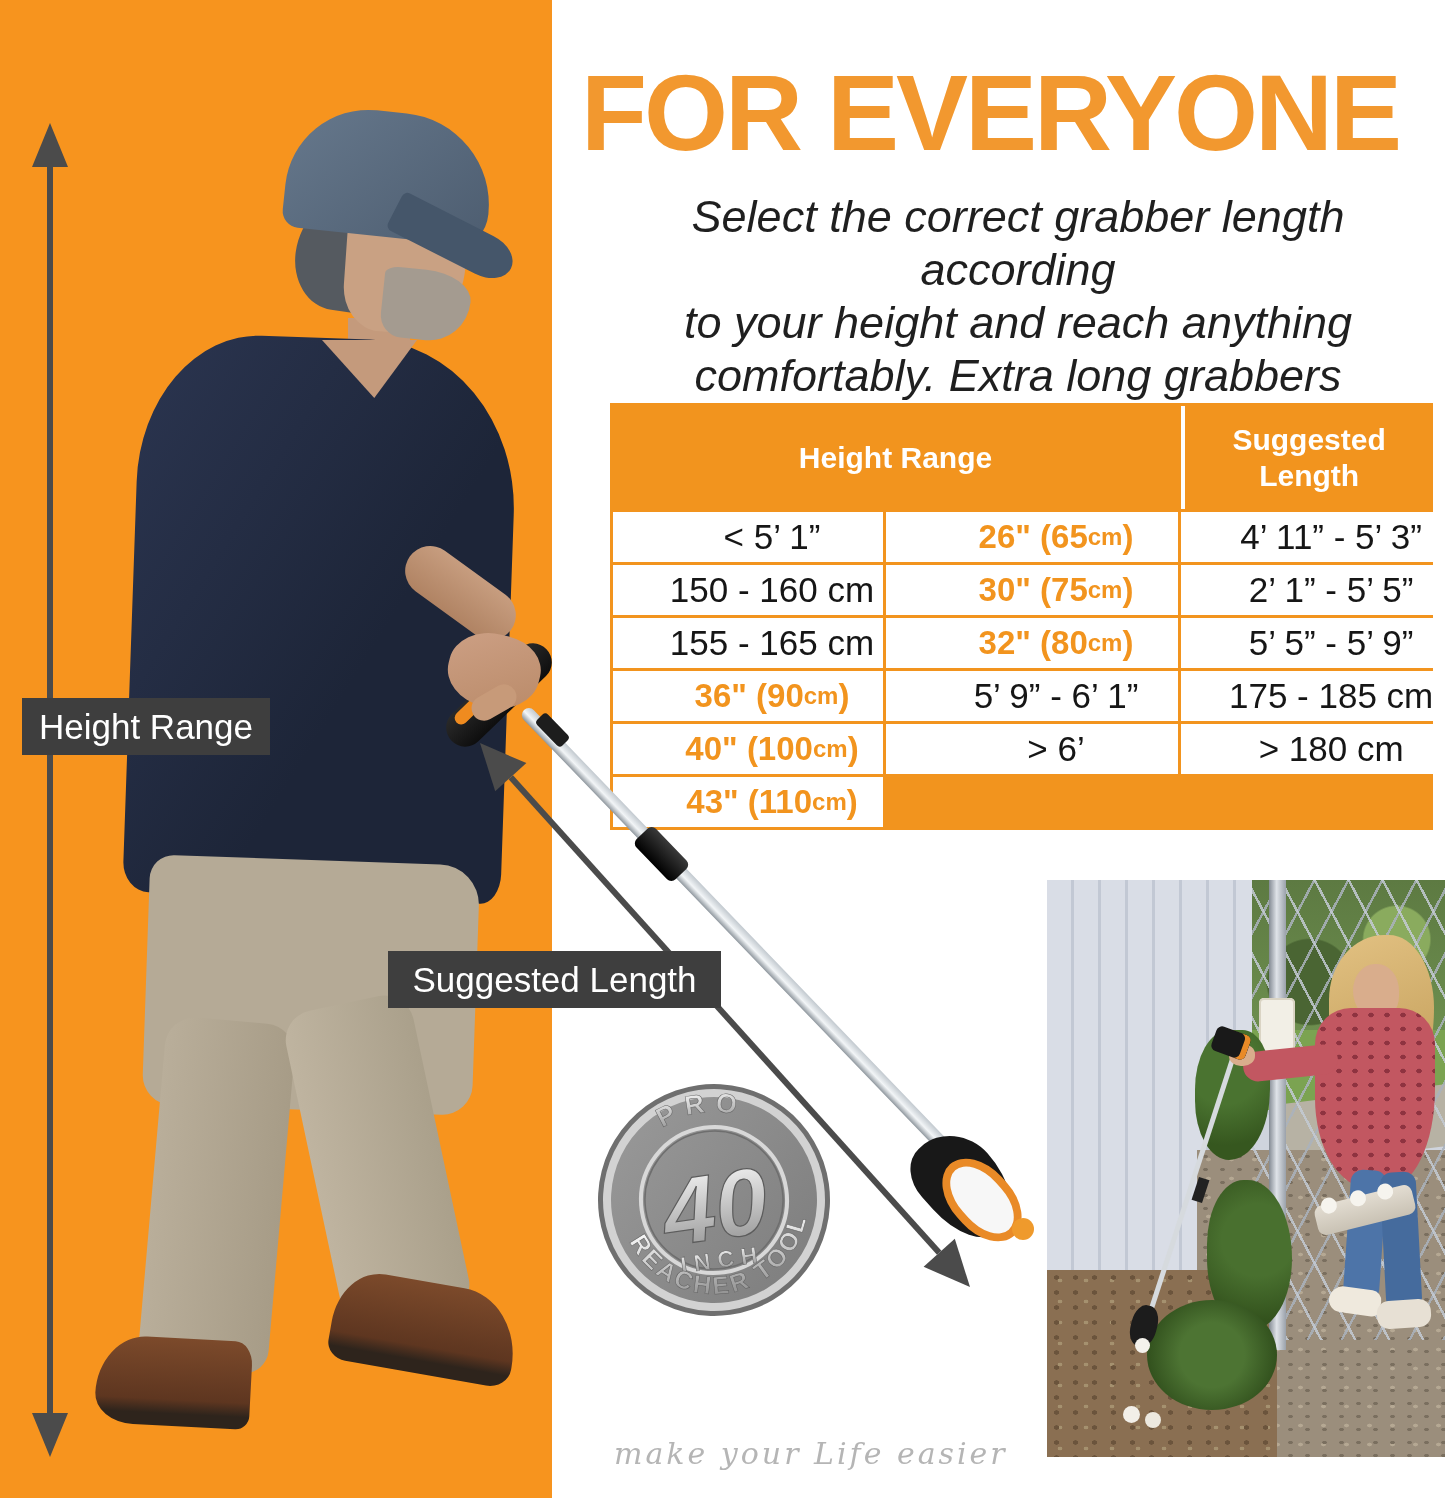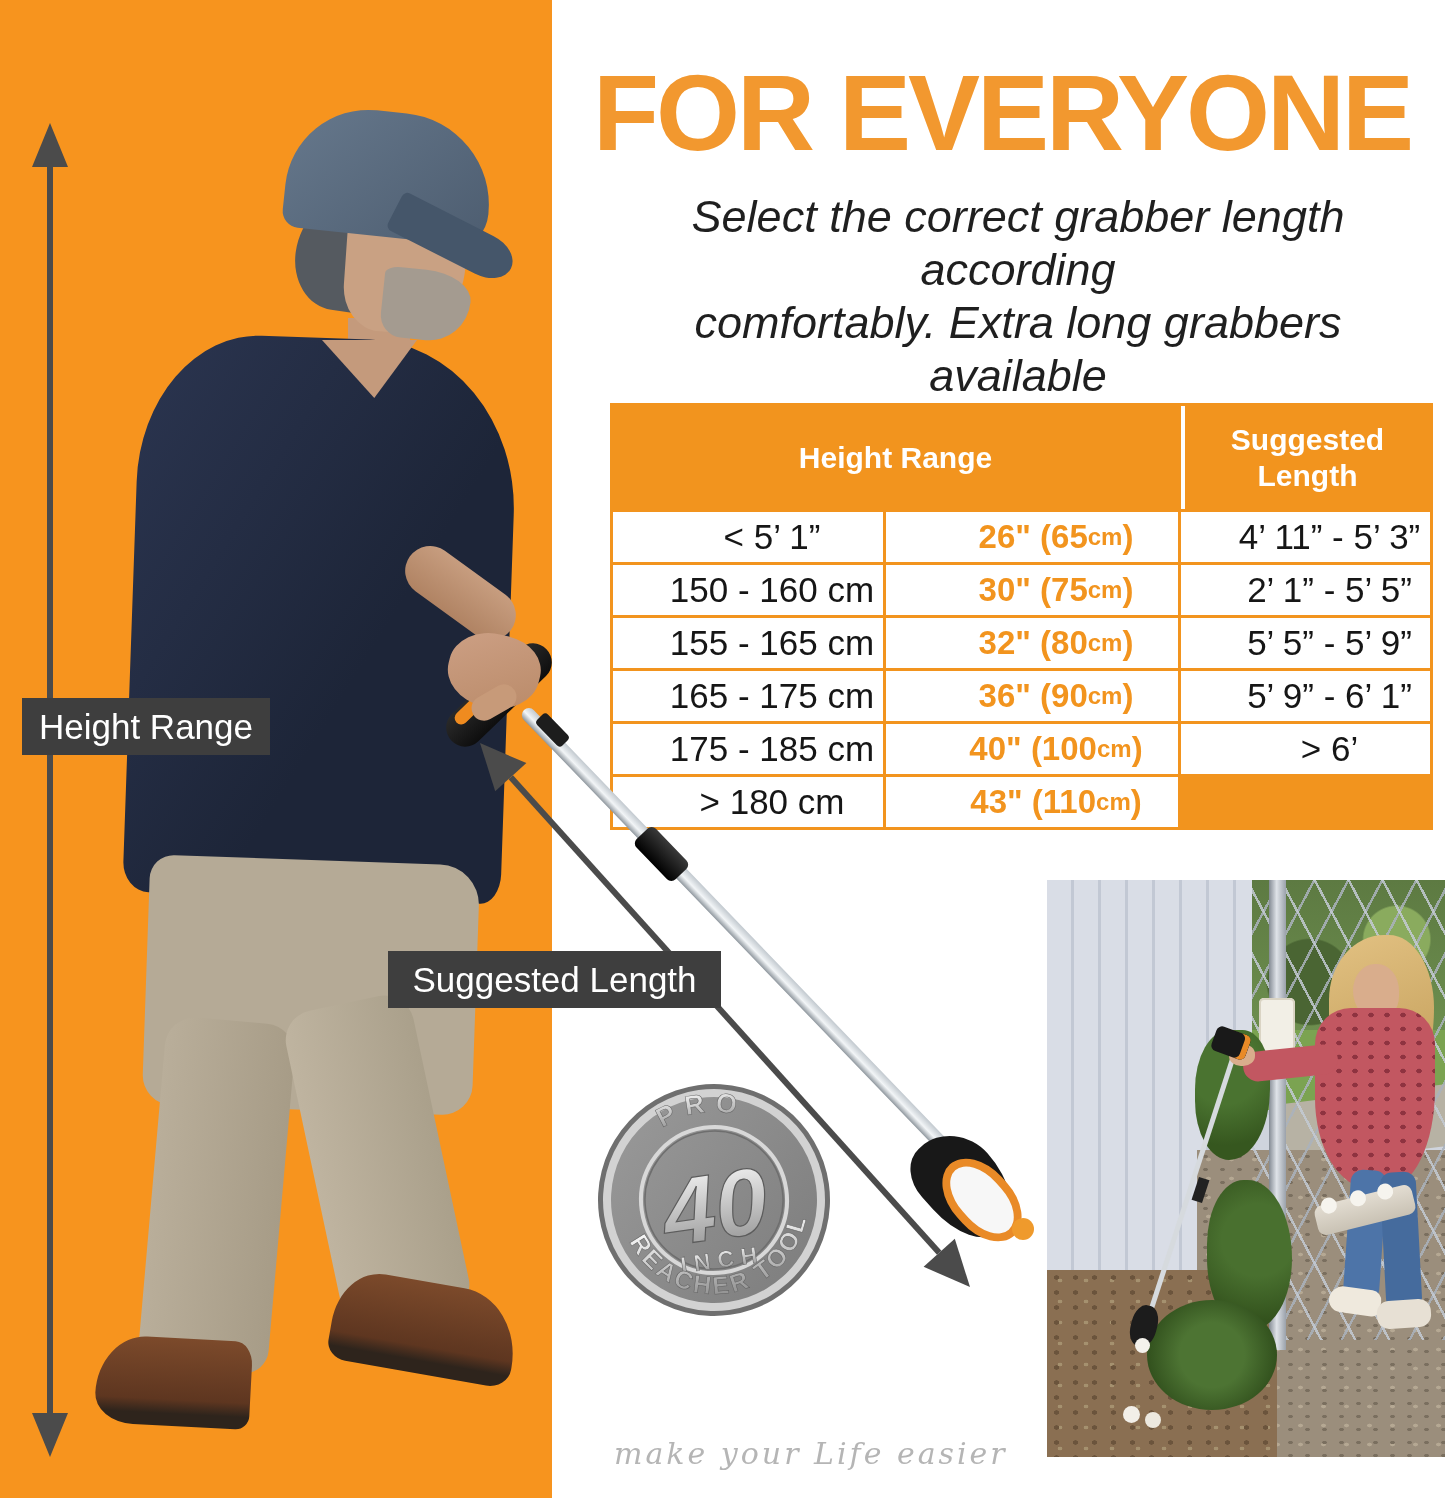--- a/index.html
+++ b/index.html
@@ -30,21 +30,21 @@
   .man-boot-left{left:96px;top:1338px;width:155px;height:88px;background:linear-gradient(180deg,#7c4a2b,#5e3620 70%,#2e241c 86%);border-radius:50px 18px 14px 40px/60px 24px 14px 30px;transform:rotate(3deg);}
   .man-boot-right{left:332px;top:1282px;width:185px;height:92px;background:linear-gradient(180deg,#7c4a2b,#5e3620 70%,#2e241c 86%);border-radius:45px 60px 22px 20px/55px 70px 20px 18px;transform:rotate(10deg);}
 
   
   .v-arrow{z-index:3;}
   .v-shaft{left:47px;top:163px;width:6px;height:1252px;background:#4b4b4b;}
   .v-head-up{left:32px;top:123px;width:0;height:0;border-left:18px solid transparent;border-right:18px solid transparent;border-bottom:44px solid #4b4b4b;}
   .v-head-down{left:32px;top:1413px;width:0;height:0;border-left:18px solid transparent;border-right:18px solid transparent;border-top:44px solid #4b4b4b;}
 
   
-  .title{left:588px;top:56px;width:828px;height:112px;display:flex;align-items:center;justify-content:center;
+  .title{left:576px;top:56px;width:828px;height:112px;display:flex;align-items:center;justify-content:center;
     font-size:108px;font-weight:bold;letter-spacing:-3px;color:#F2982F;white-space:nowrap;z-index:4;}
   .intro{left:600px;top:190px;width:836px;text-align:center;font-size:45px;line-height:53px;color:#1f1f1f;z-index:4;}
   .intro span{display:block;font-style:italic;}
 
   
   .size-table{left:610px;top:403px;width:823px;background:#F2941E;border:3px solid #F2941E;z-index:4;
     display:grid;grid-template-columns:270px 292px 1fr;grid-template-rows:103px repeat(6,50px);gap:3px;box-sizing:border-box;}
   .th{background:#F2941E;color:#ffffff;font-weight:bold;font-size:30px;display:flex;align-items:center;justify-content:center;text-align:center;}
   .th-hr{grid-column:1/3;}
   .th-sl{border-left:4px solid #ffffff;line-height:1.2;padding:0 30px;}
@@ -144,41 +144,41 @@
   </div>
 
   <div class="abs v-arrow v-shaft"></div>
   <div class="abs v-arrow v-head-up"></div>
   <div class="abs v-arrow v-head-down"></div>
 
   <div class="abs title">FOR EVERYONE</div>
 
   <div class="abs intro">
     <span>Select the correct grabber length according</span>
+    <span>to your height and reach anything</span>
     <span>comfortably. Extra long grabbers available</span>
     <span>for all those tough-to-reach places.</span>
   </div>
 
   <div class="abs size-table">
     <div class="th th-hr">Height Range</div>
     <div class="th th-sl">Suggested Length</div>
 
     <div class="td">&lt; 5’ 1”</div>
     <div class="td td-len"><span class="len-main">26" (65</span><span class="len-unit">cm</span><span class="len-main">)</span></div>
 
     <div class="td">4’ 11” - 5’ 3”</div>
     <div class="td">150 - 160 cm</div>
     <div class="td td-len"><span class="len-main">30" (75</span><span class="len-unit">cm</span><span class="len-main">)</span></div>
 
     <div class="td">2’ 1” - 5’ 5”</div>
     <div class="td">155 - 165 cm</div>
     <div class="td td-len"><span class="len-main">32" (80</span><span class="len-unit">cm</span><span class="len-main">)</span></div>
 
     <div class="td">5’ 5” - 5’ 9”</div>
-    <div class="td">165 - 175 cm</div>
     <div class="td td-len"><span class="len-main">36" (90</span><span class="len-unit">cm</span><span class="len-main">)</span></div>
 
     <div class="td">5’ 9” - 6’ 1”</div>
     <div class="td">175 - 185 cm</div>
     <div class="td td-len"><span class="len-main">40" (100</span><span class="len-unit">cm</span><span class="len-main">)</span></div>
 
     <div class="td">&gt; 6’</div>
     <div class="td">&gt; 180 cm</div>
     <div class="td td-len"><span class="len-main">43" (110</span><span class="len-unit">cm</span><span class="len-main">)</span></div>
   </div>

